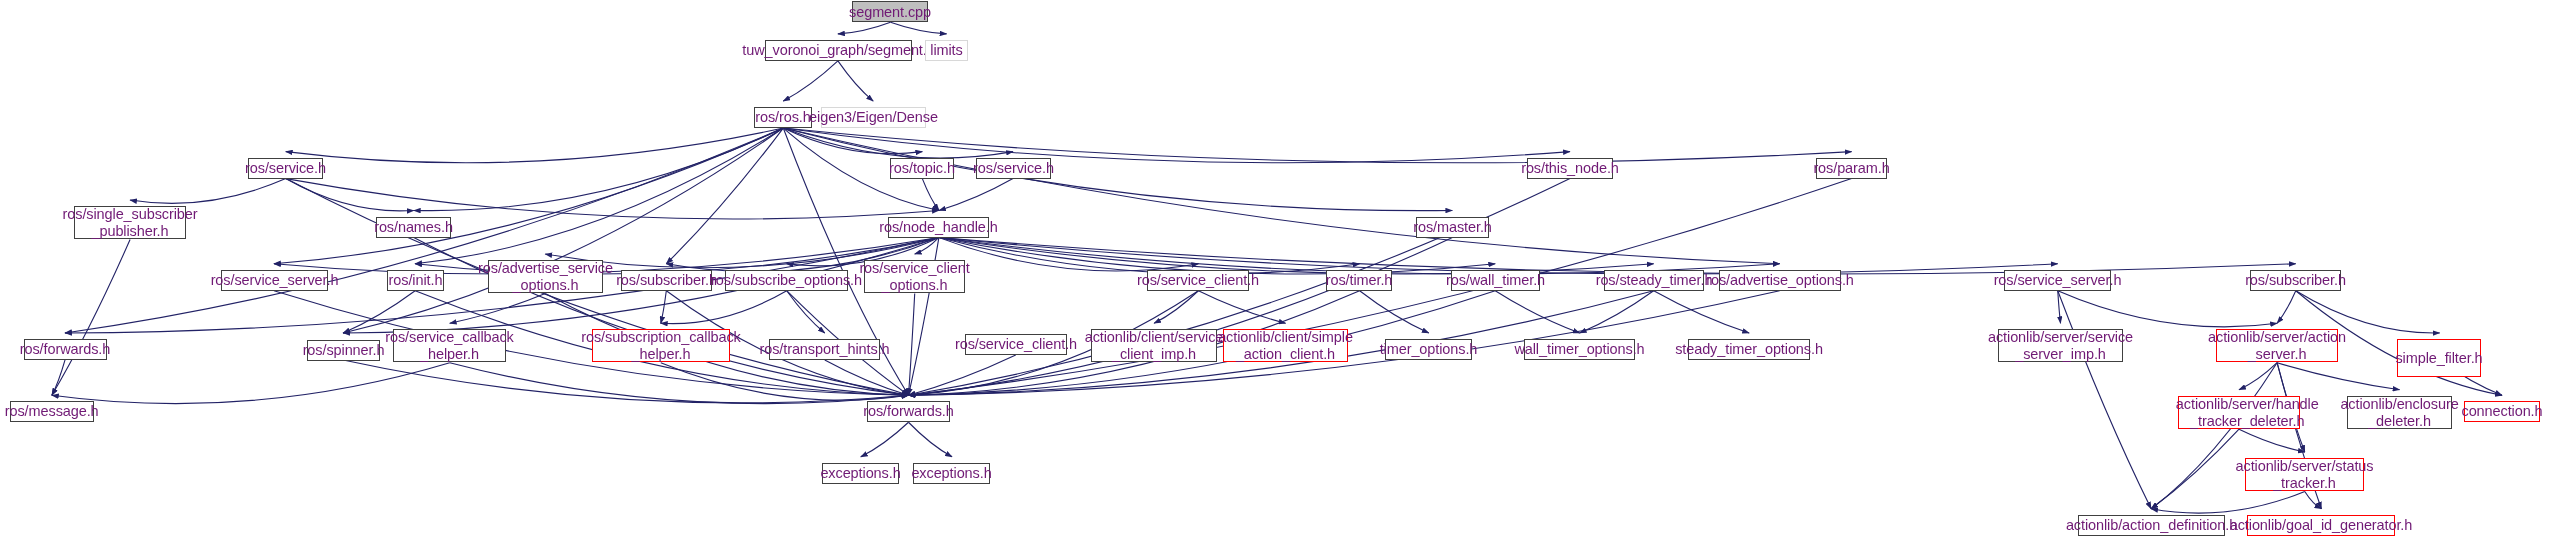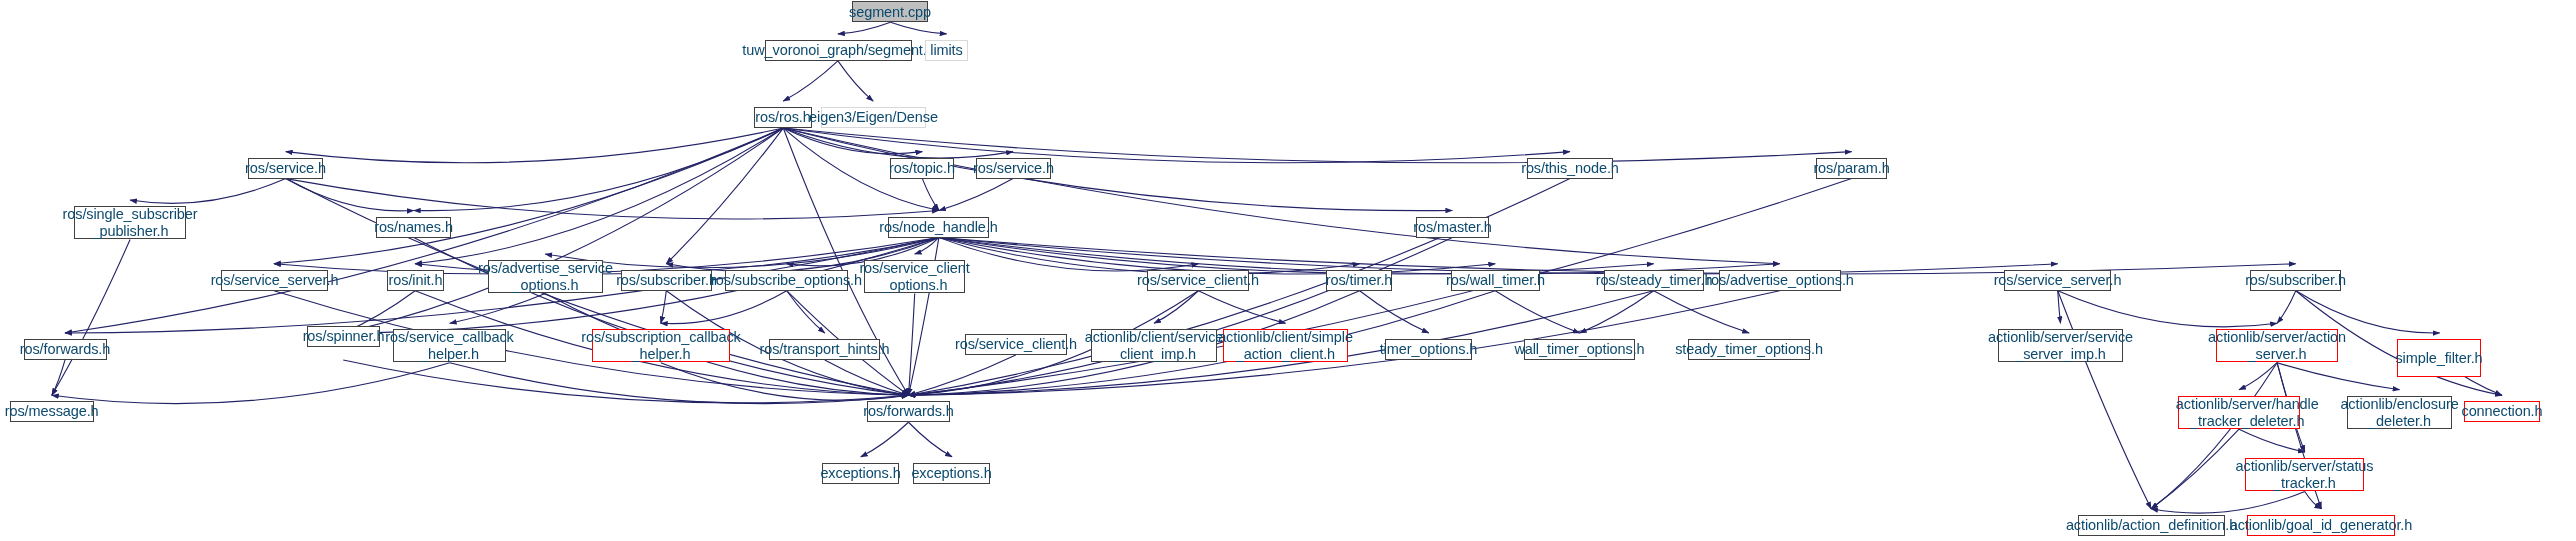--- a/index.html
+++ b/index.html
@@ -27,21 +27,21 @@
   }
   .node {
     position: absolute;
     box-sizing: border-box;
     display: flex;
     align-items: center;
     justify-content: center;
     text-align: center;
     background: #ffffff;
     border: 1.4px solid #404040;
-    color: #0c4a6e;
+    color: #701a75;
     font-size: 14.5px;
     line-height: 1.12;
     letter-spacing: -0.1px;
     white-space: pre-line;
     padding: 0 3.5px;
     z-index: 5;
   }
   .node.root {
     background: #bfbfbf;
     border: 1.4px solid #404040;
@@ -185,21 +185,21 @@
 _options.h</div>
       <div class="node" style="left: 965px; top: 334px; width: 102px; height: 21px;">ros/service_client.h</div>
       <div class="node" style="left: 1147px; top: 270px; width: 102px; height: 21px;">ros/service_client.h</div>
       <div class="node" style="left: 1326px; top: 270px; width: 66px; height: 21px;">ros/timer.h</div>
       <div class="node" style="left: 1451px; top: 270px; width: 89px; height: 21px;">ros/wall_timer.h</div>
       <div class="node" style="left: 1604px; top: 270px; width: 100px; height: 21px;">ros/steady_timer.h</div>
       <div class="node" style="left: 1719px; top: 270px; width: 122px; height: 21px;">ros/advertise_options.h</div>
       <div class="node" style="left: 2004px; top: 270px; width: 107px; height: 21px;">ros/service_server.h</div>
       <div class="node" style="left: 2250px; top: 270px; width: 91px; height: 21px;">ros/subscriber.h</div>
       <div class="node" style="left: 23.5px; top: 339px; width: 83px; height: 21px;">ros/forwards.h</div>
-      <div class="node" style="left: 307px; top: 326px; width: 73px; height: 21px;">ros/spinner.h</div>
+      <div class="node" style="left: 307px; top: 340px; width: 73px; height: 21px;">ros/spinner.h</div>
       <div class="node" style="left: 393px; top: 329px; width: 113px; height: 33px;">ros/service_callback
 _helper.h</div>
       <div class="node red" style="left: 592px; top: 329px; width: 138px; height: 33px;">ros/subscription_callback
 _helper.h</div>
       <div class="node" style="left: 769px; top: 339px; width: 111px; height: 21px;">ros/transport_hints.h</div>
       <div class="node" style="left: 1091px; top: 329px; width: 126px; height: 33px;">actionlib/client/service
 _client_imp.h</div>
       <div class="node red" style="left: 1223px; top: 329px; width: 125px; height: 33px;">actionlib/client/simple
 _action_client.h</div>
       <div class="node" style="left: 1385px; top: 339px; width: 87px; height: 21px;">timer_options.h</div>

